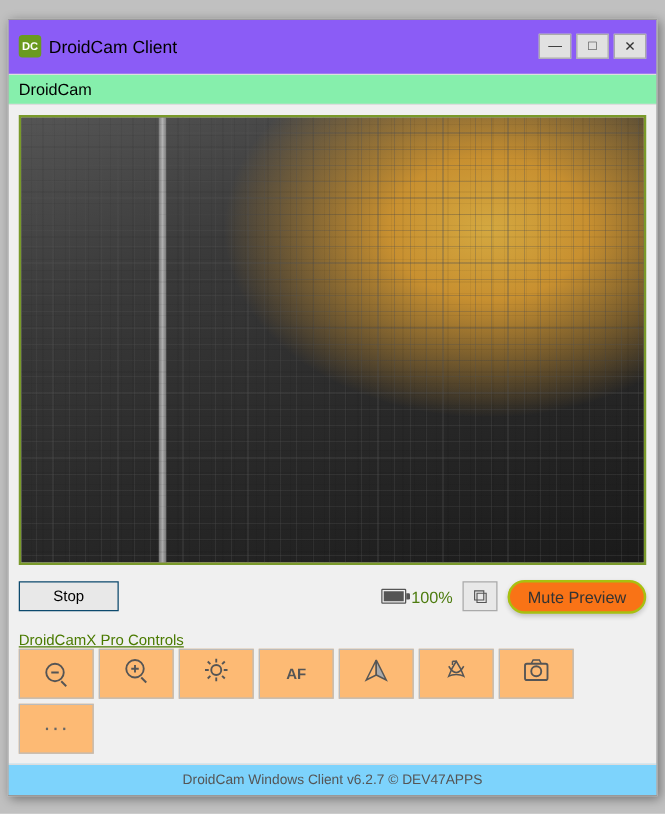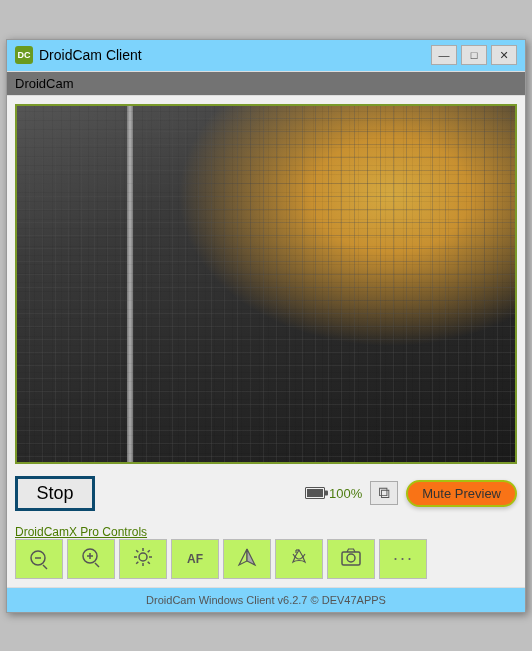--- a/index.html
+++ b/index.html
@@ -18,26 +18,26 @@
     .window {
       width: 520px;
       background: #f0f0f0;
       border: 1px solid #999;
       box-shadow: 2px 2px 8px rgba(0,0,0,0.4);
       display: flex;
       flex-direction: column;
     }
 
     .title-bar {
-      background: #7dd3fc;
+      background: #8b5cf6;
       border-bottom: 1px solid #ddd;
       display: flex;
       align-items: center;
       padding: 6px 8px;
-      height: 32px;
+      height: 44px;
       user-select: none;
     }
 
     .title-bar-icon {
       width: 18px;
       height: 18px;
       margin-right: 6px;
       background: #6a9a1f;
       border-radius: 3px;
       display: flex;
@@ -69,21 +69,21 @@
       align-items: center;
       justify-content: center;
       font-size: 11px;
       color: #333;
     }
 
     .menu-bar {
       padding: 4px 8px;
       font-size: 13px;
       color: #000;
-      background: #737373;
+      background: #86efac;
       border-bottom: 1px solid #ddd;
     }
 
     .content {
       display: flex;
       flex-direction: column;
       padding: 8px;
       gap: 8px;
       background: #f0f0f0;
     }
@@ -161,23 +161,23 @@
     .controls-row {
       display: flex;
       align-items: center;
       gap: 8px;
       padding: 4px 0;
     }
 
     .btn-stop {
       padding: 4px 16px;
       background: #e8e8e8;
-      border: 3px solid #0c4a6e;
+      border: 1px solid #0c4a6e;
       cursor: pointer;
-      font-size: 18px;
+      font-size: 12px;
       min-width: 80px;
     }
 
     .battery-info {
       display: flex;
       align-items: center;
       gap: 4px;
       margin-left: auto;
       font-size: 13px;
       color: #4d7c0f;
@@ -245,23 +245,23 @@
       text-decoration: underline;
     }
 
     .tool-buttons {
       display: flex;
       gap: 4px;
       flex-wrap: wrap;
     }
 
     .tool-btn {
-      width: 48px;
+      width: 60px;
       height: 40px;
-      background: #bef264;
+      background: #fdba74;
       border: 1px solid #bbb;
       cursor: pointer;
       display: flex;
       align-items: center;
       justify-content: center;
       font-size: 16px;
       color: #555;
     }
 
     .tool-btn .btn-label {

